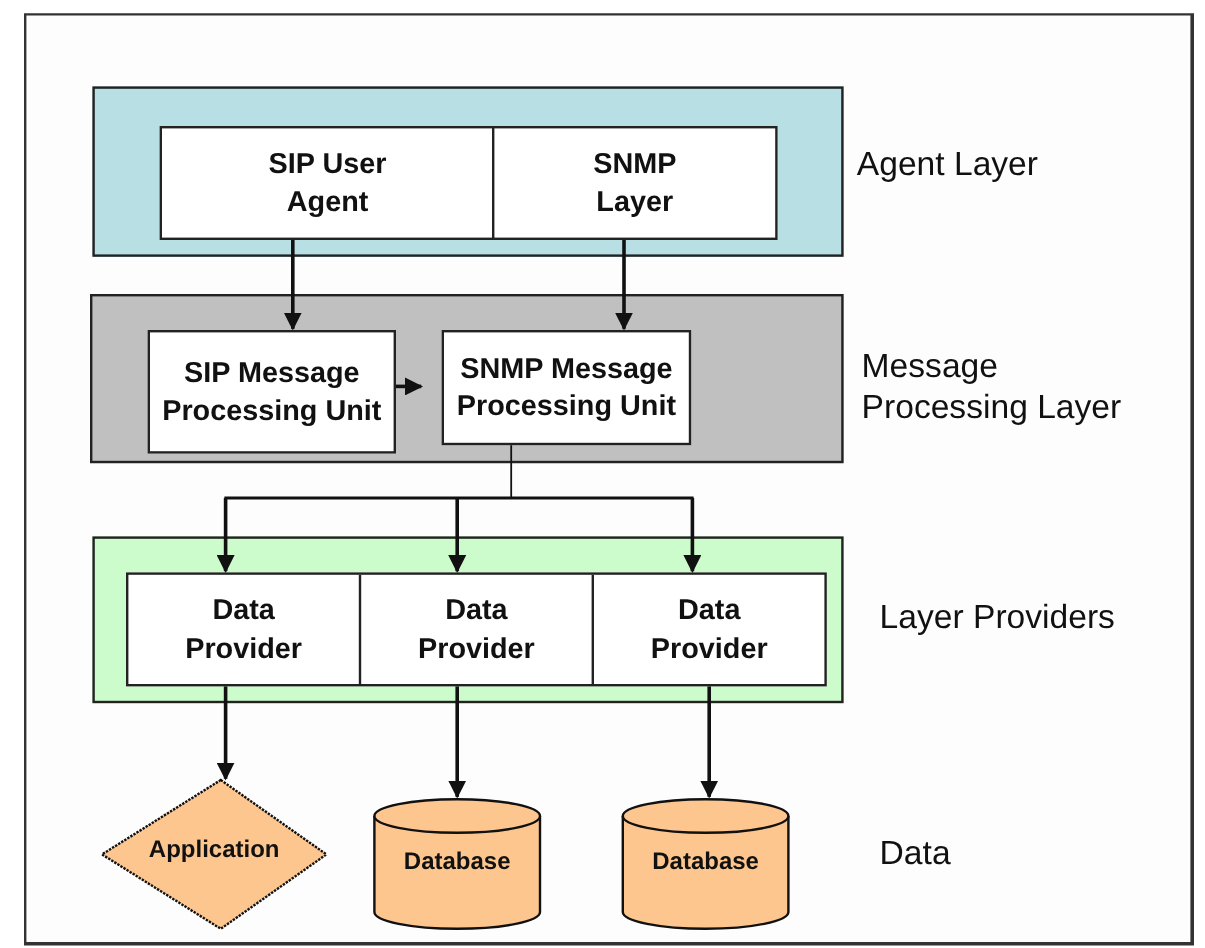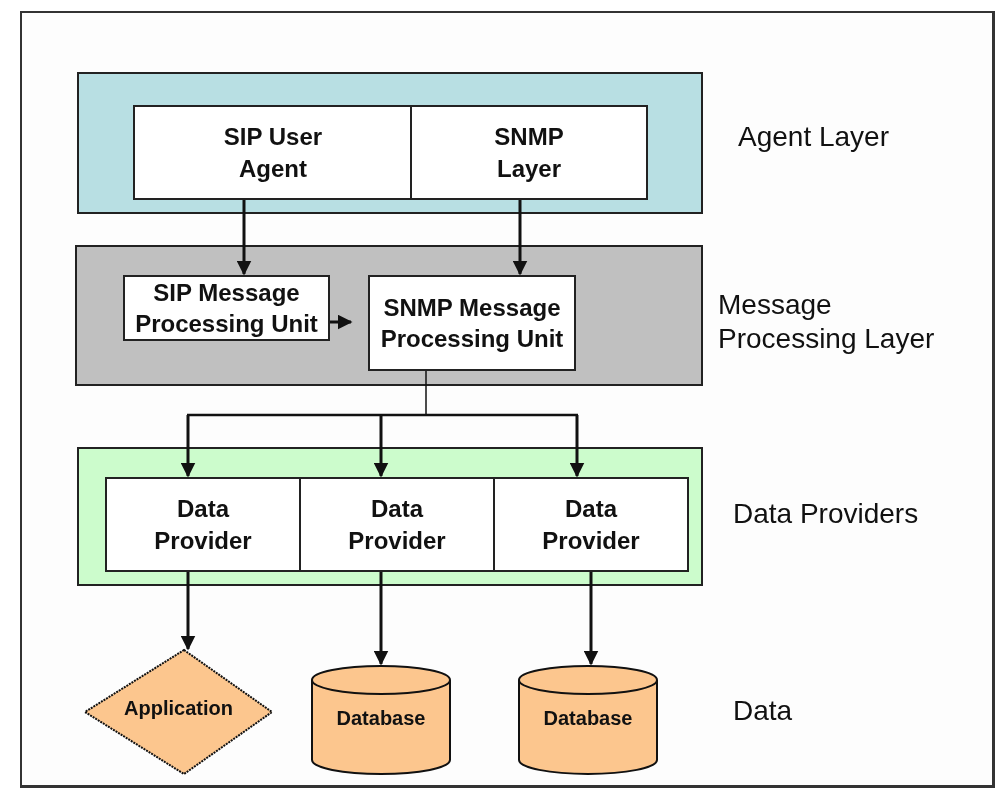--- a/index.html
+++ b/index.html
@@ -23,40 +23,40 @@
 </head>
 <body>
 
 <div class="abs frame"></div>
 
 <div class="abs band" id="band-agent" style="left: 77px; top: 72px; width: 626px; height: 142px; background: rgb(184, 223, 227);"></div>
 <div class="abs box" style="left:133px;top:105px;width:280px;height:95px;">SIP User
 Agent</div>
 <div class="abs box" style="left:410px;top:105px;width:238px;height:95px;">SNMP
 Layer</div>
-<div class="abs layer-label" style="left:738px;top:120px;">Agent Layer</div>
+<div class="abs layer-label" style="left:714px;top:120px;">Agent Layer</div>
 
 <div class="abs band" id="band-message" style="left: 75px; top: 245px; width: 628px; height: 141px; background: rgb(192, 192, 192);"></div>
-<div class="abs box" style="left:123px;top:275px;width:207px;height:66px;">SIP Message
+<div class="abs box" style="left:123px;top:275px;width:207px;height:103px;">SIP Message
 Processing Unit</div>
 <div class="abs box" style="left:368px;top:275px;width:208px;height:96px;">SNMP Message
 Processing Unit</div>
 <div class="abs layer-label" style="left:718px;top:288px;">Message
 Processing Layer</div>
 
 <div class="abs band" id="band-dp" style="left: 77px; top: 447px; width: 626px; height: 139px; background: rgb(204, 252, 204);"></div>
 <div class="abs strip" style="left:105px;top:477px;width:584px;height:95px;">
   <div class="cell">Data
 Provider</div>
   <div class="cell">Data
 Provider</div>
   <div class="cell">Data
 Provider</div>
 </div>
-<div class="abs layer-label" style="left:733px;top:497px;">Data Providers</div>
+<div class="abs layer-label" style="left:733px;top:497px;">Layer Providers</div>
 
 <svg class="overlay" width="1004" height="790">
   <defs>
     <marker id="arrow" viewBox="0 0 10 10" refX="9" refY="5" markerWidth="5" markerHeight="5" orient="auto">
       <path d="M0,0 L10,5 L0,10 z" fill="#111"></path>
     </marker>
   </defs>
 
   <line x1="244" y1="200" x2="244" y2="274" stroke="#111" stroke-width="3" marker-end="url(#arrow)"></line>
   <line x1="520" y1="200" x2="520" y2="274" stroke="#111" stroke-width="3" marker-end="url(#arrow)"></line>

